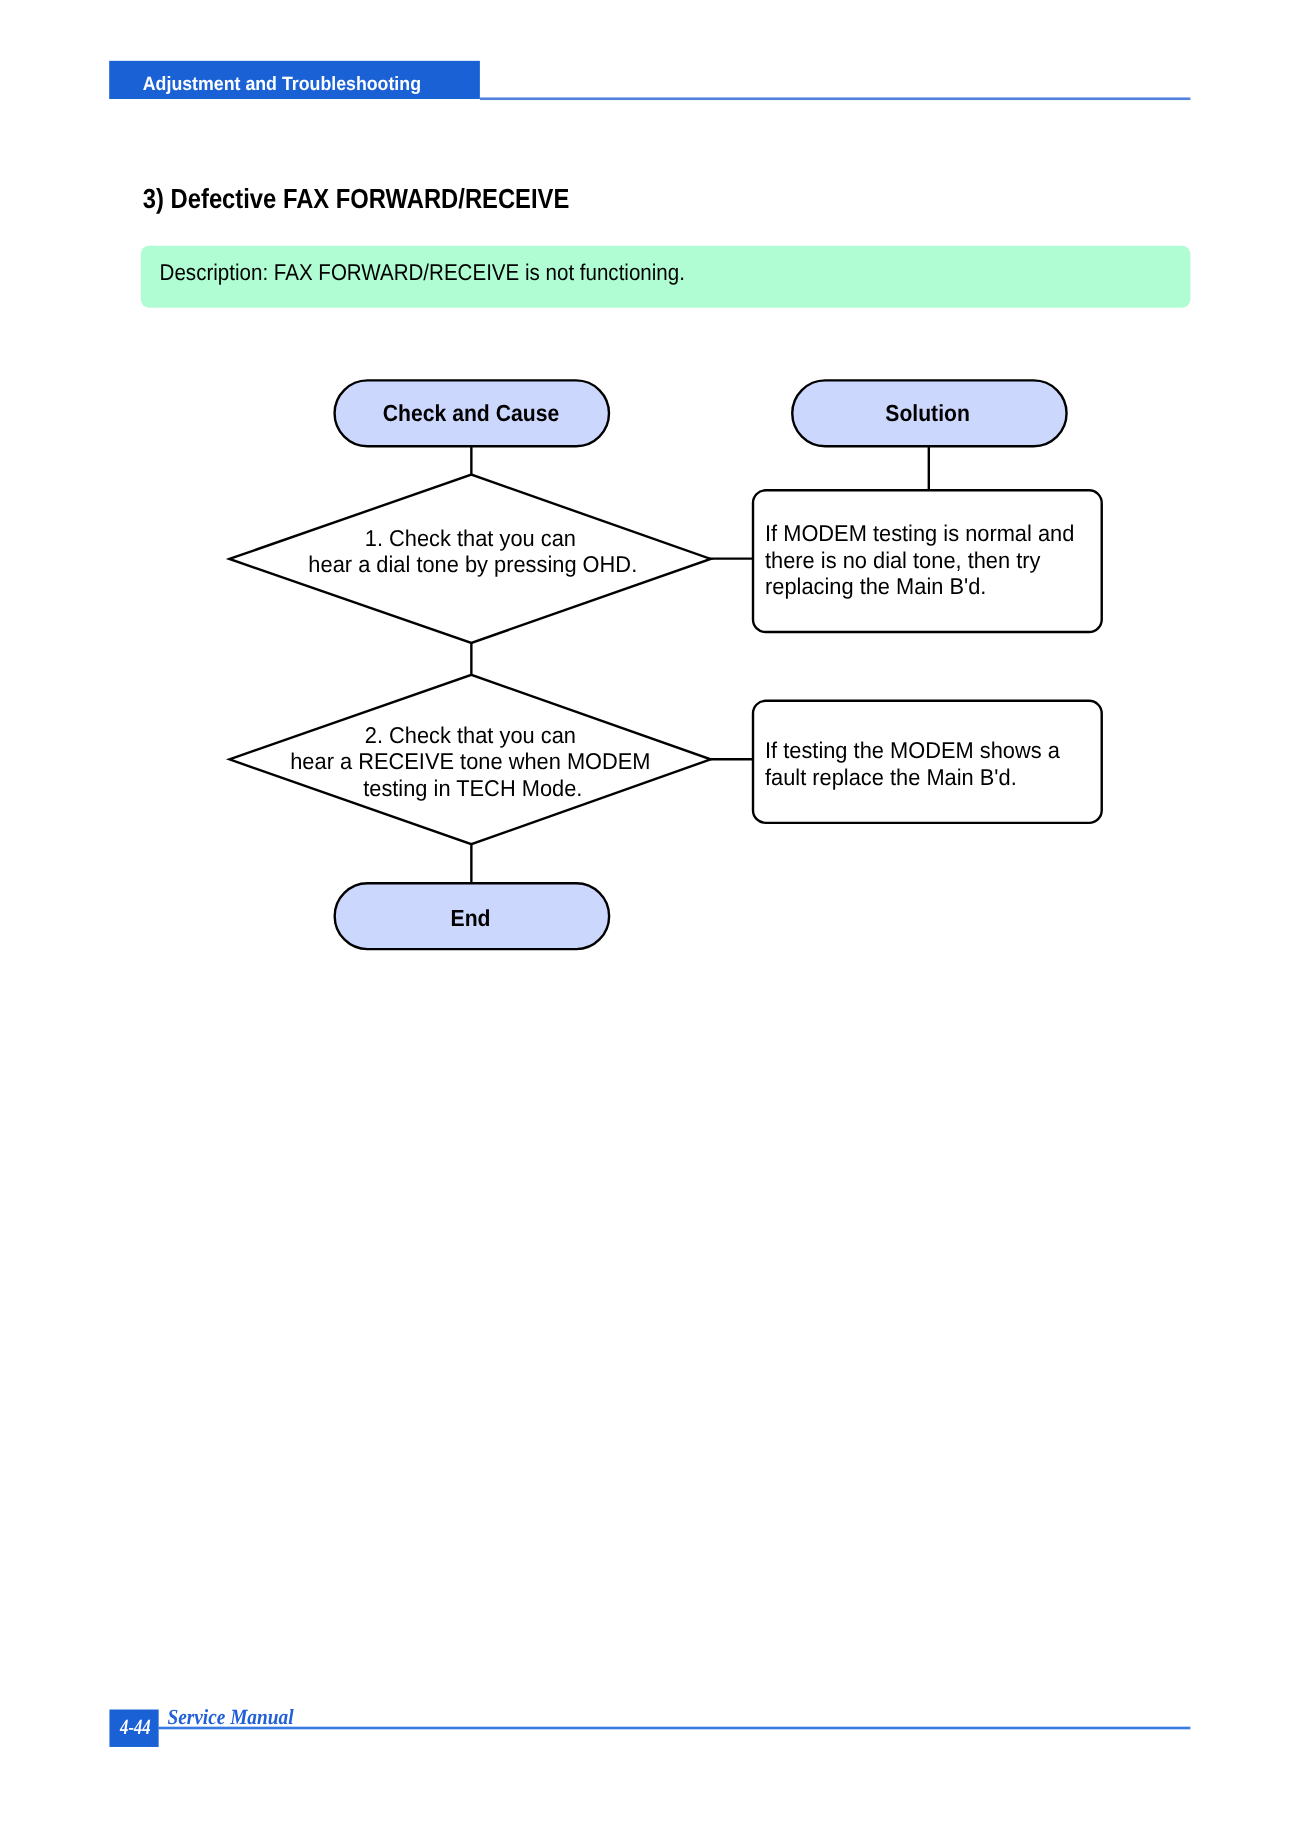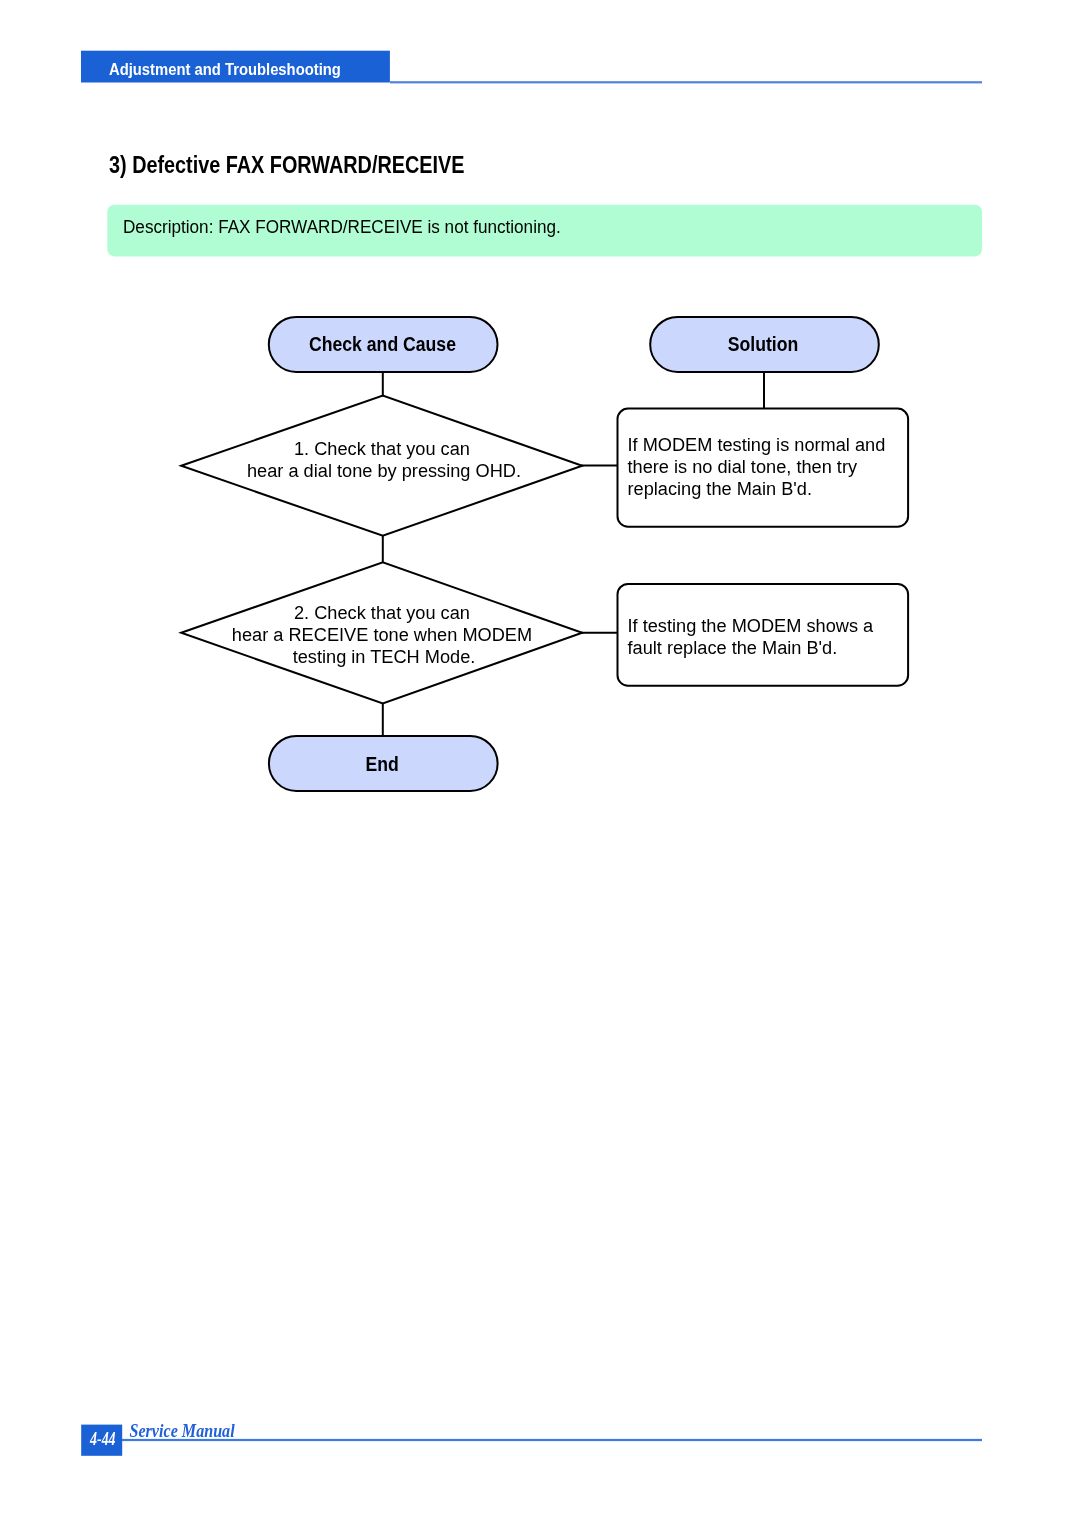--- a/index.html
+++ b/index.html
@@ -1,17 +1,17 @@
 <!DOCTYPE html>
 <html><head>
 <meta charset="utf-8">
 <style>
   html,body{margin:0;padding:0;background:#ffffff;}
   body{width:1080px;height:1528px;overflow:hidden;}
-  .page{position:absolute;left:4px;top:0;width:940px;height:1528px;}
+  .page{position:absolute;left:14px;top:0;width:940px;height:1528px;}
   svg#sheet{position:absolute;left:0;top:0;width:1080px;height:1528px;display:block;opacity:0.999;}
   #sheet text{font-family:"Liberation Sans",sans-serif;}
   #sheet .ink{fill:#000000;}
   #sheet .onblue{fill:#ffffff;}
   #sheet .b{font-weight:bold;}
   #sheet .serif{font-family:"Liberation Serif",serif;font-weight:bold;font-style:italic;}
   #sheet .shape{fill:none;stroke:#000000;stroke-width:2;}
   #sheet .pill{fill:#ccd7fd;stroke:#000000;stroke-width:2;}
   #sheet .conn{stroke:#000000;stroke-width:2;fill:none;}
 </style>

